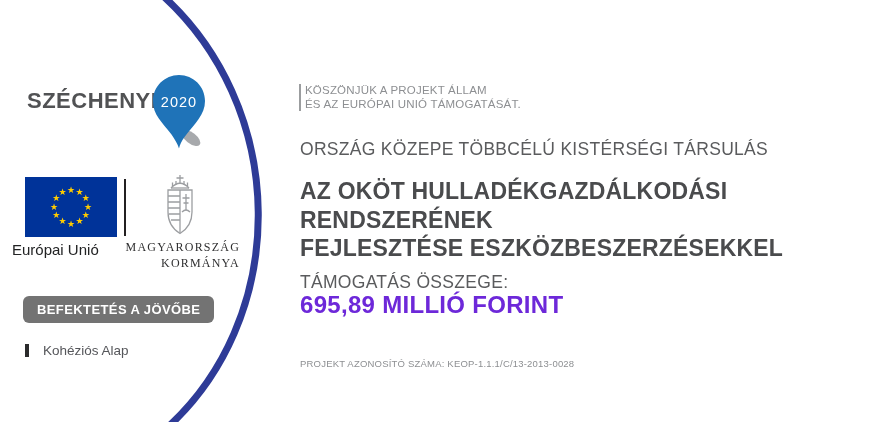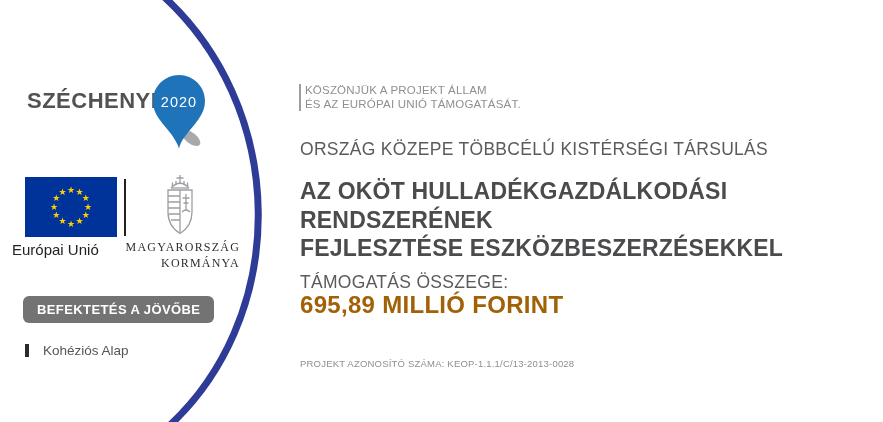--- a/index.html
+++ b/index.html
@@ -83,21 +83,21 @@
     position: absolute; left: 300px; top: 165px;
     font-size: 23px; font-weight: bold; line-height: 28.5px;
     color: #4a4b4d; letter-spacing: 0.2px; white-space: nowrap; margin-top: 12px;
   }
   .support-label {
     position: absolute; left: 300px; top: 272px;
     font-size: 17.5px; color: #5a5b5d; letter-spacing: 0.3px;
   }
   .support-amount {
     position: absolute; left: 300px; top: 291px;
-    font-size: 24px; font-weight: bold; color: #a16207; letter-spacing: 0.3px;
+    font-size: 24px; font-weight: bold; color: #6d28d9; letter-spacing: 0.3px;
   }
   .project-id {
     position: absolute; left: 300px; top: 358px;
     font-size: 9.5px; color: #8d8f92; letter-spacing: 0.2px;
   }
 </style>
 </head>
 <body>
 
 <div class="banner">

